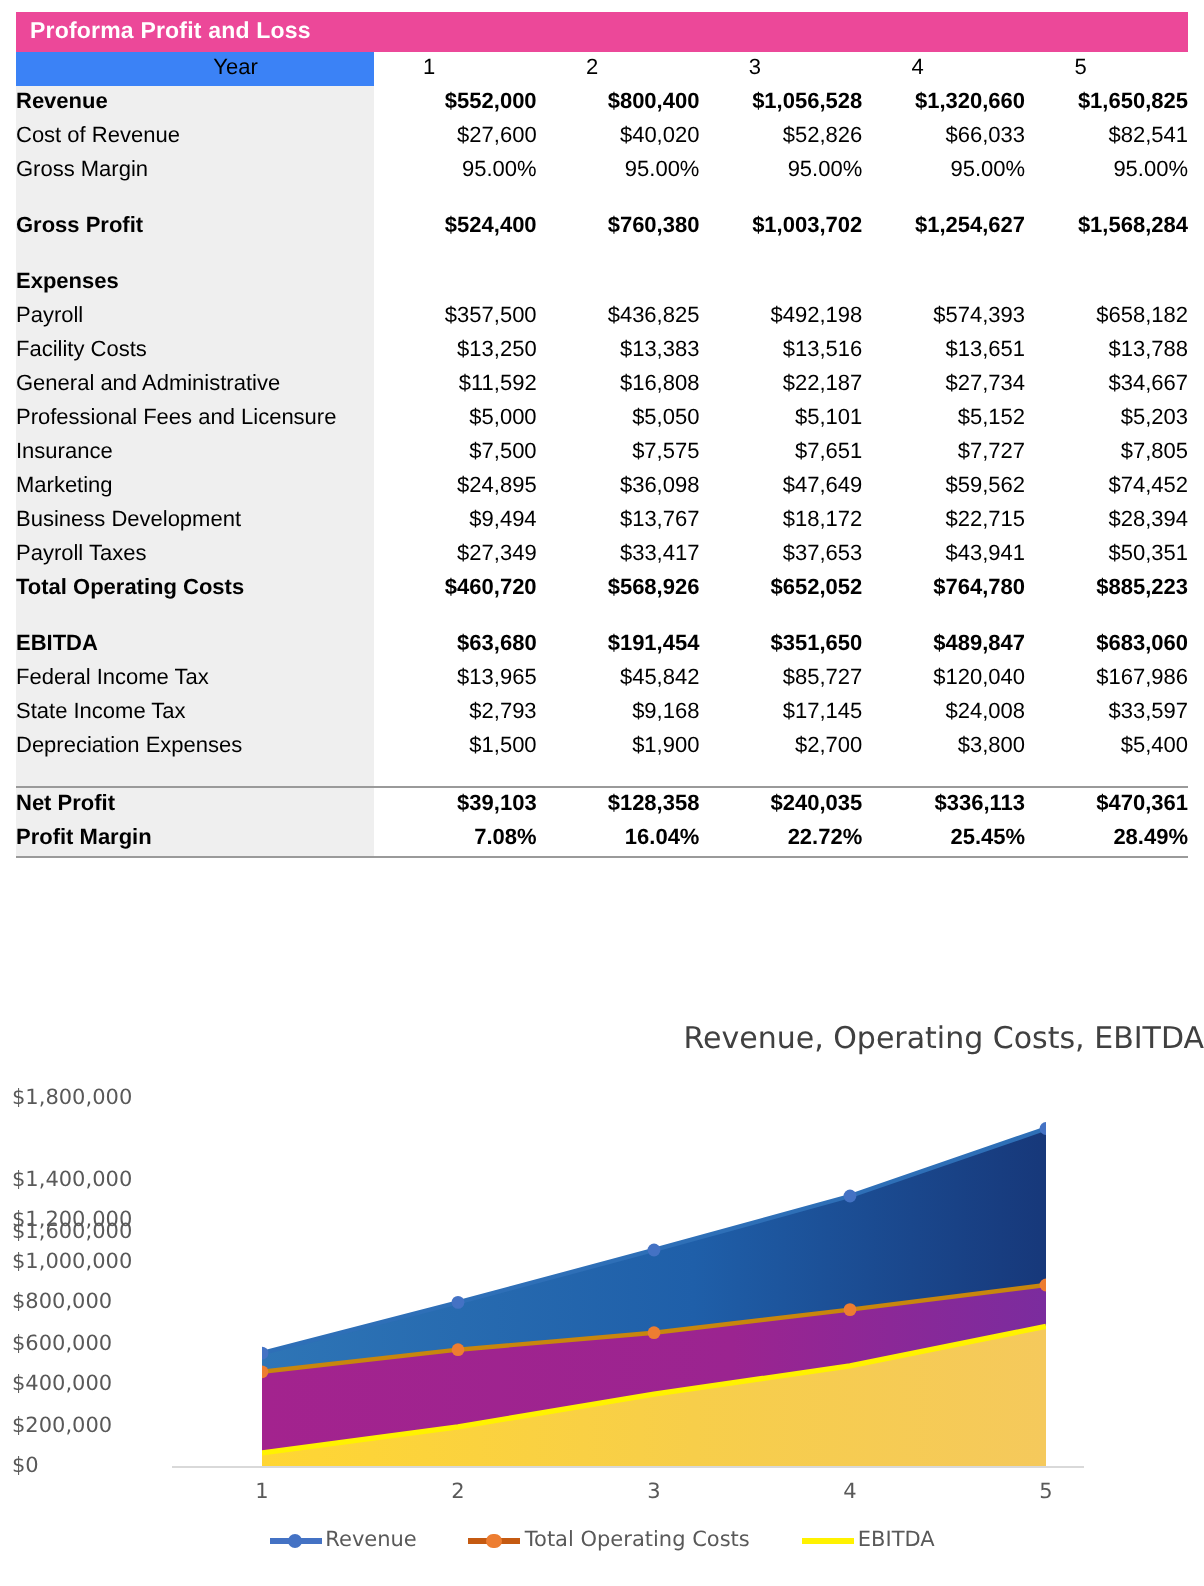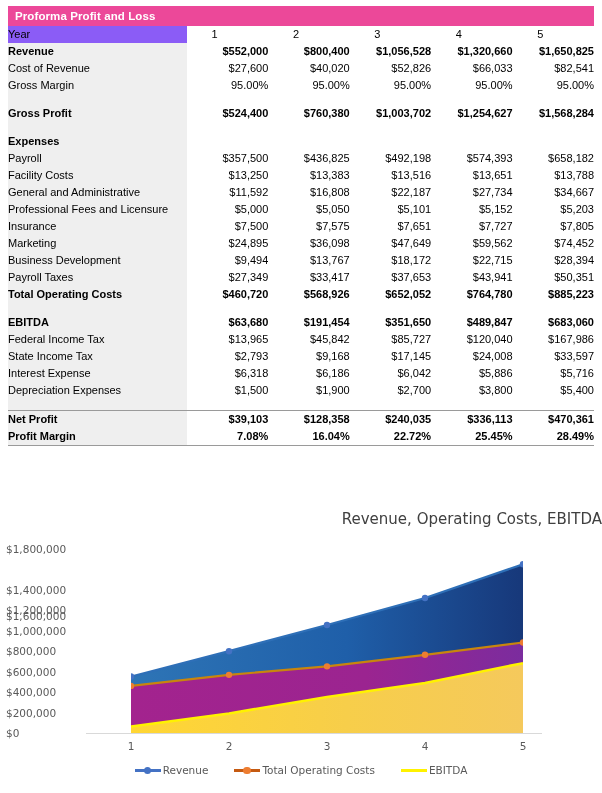--- a/index.html
+++ b/index.html
@@ -54,22 +54,22 @@
     box-sizing: border-box;
   }
   td.num {
     width: 81px;
     text-align: right;
     padding-right: 9px;
     box-sizing: border-box;
     background: #ffffff;
   }
   tr.hdr td.lbl {
-    background: #8b5cf6;
-    text-align: left;
+    background: #3b82f6;
+    text-align: right;
     padding-left: 0;
     padding-right: 58px;
   }
   tr.hdr td.num {
     text-align: center;
     padding-right: 26px;
   }
   tr.spacer td { height: 11px; line-height: 11px; }
   tr.spacer td.lbl { background: #efefef; }
   .b { font-weight: bold; }
@@ -319,28 +319,20 @@
           <td class="num">$120,040</td>
           <td class="num">$167,986</td>
         </tr>
         <tr>
           <td class="lbl">State Income Tax</td>
           <td class="num">$2,793</td>
           <td class="num">$9,168</td>
           <td class="num">$17,145</td>
           <td class="num">$24,008</td>
           <td class="num">$33,597</td>
-        </tr>
-        <tr>
-          <td class="lbl">Interest Expense</td>
-          <td class="num">$6,318</td>
-          <td class="num">$6,186</td>
-          <td class="num">$6,042</td>
-          <td class="num">$5,886</td>
-          <td class="num">$5,716</td>
         </tr>
         <tr>
           <td class="lbl">Depreciation Expenses</td>
           <td class="num">$1,500</td>
           <td class="num">$1,900</td>
           <td class="num">$2,700</td>
           <td class="num">$3,800</td>
           <td class="num">$5,400</td>
         </tr>
         <tr class="spacer">

